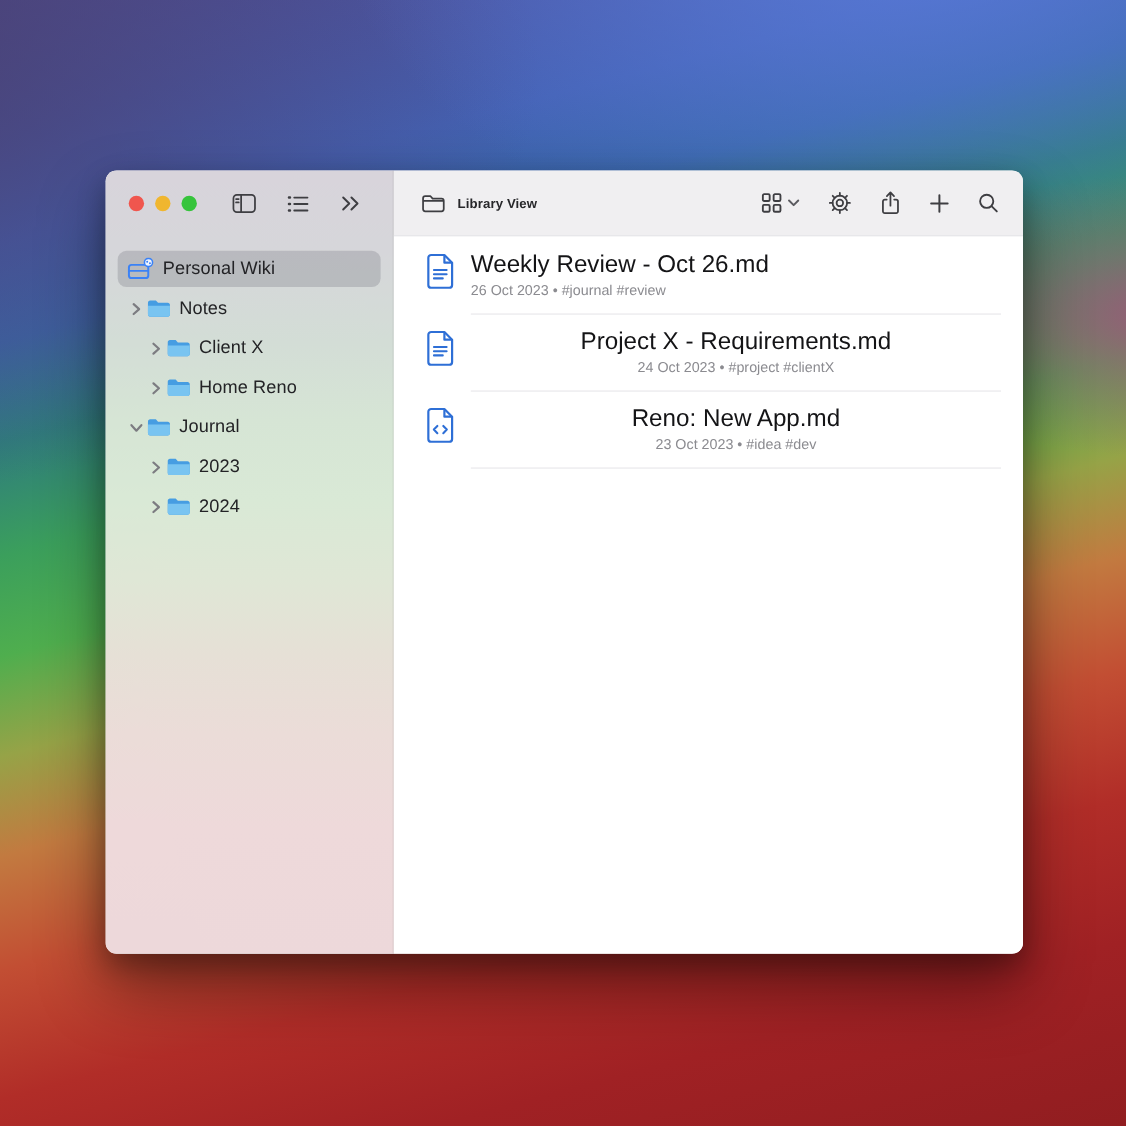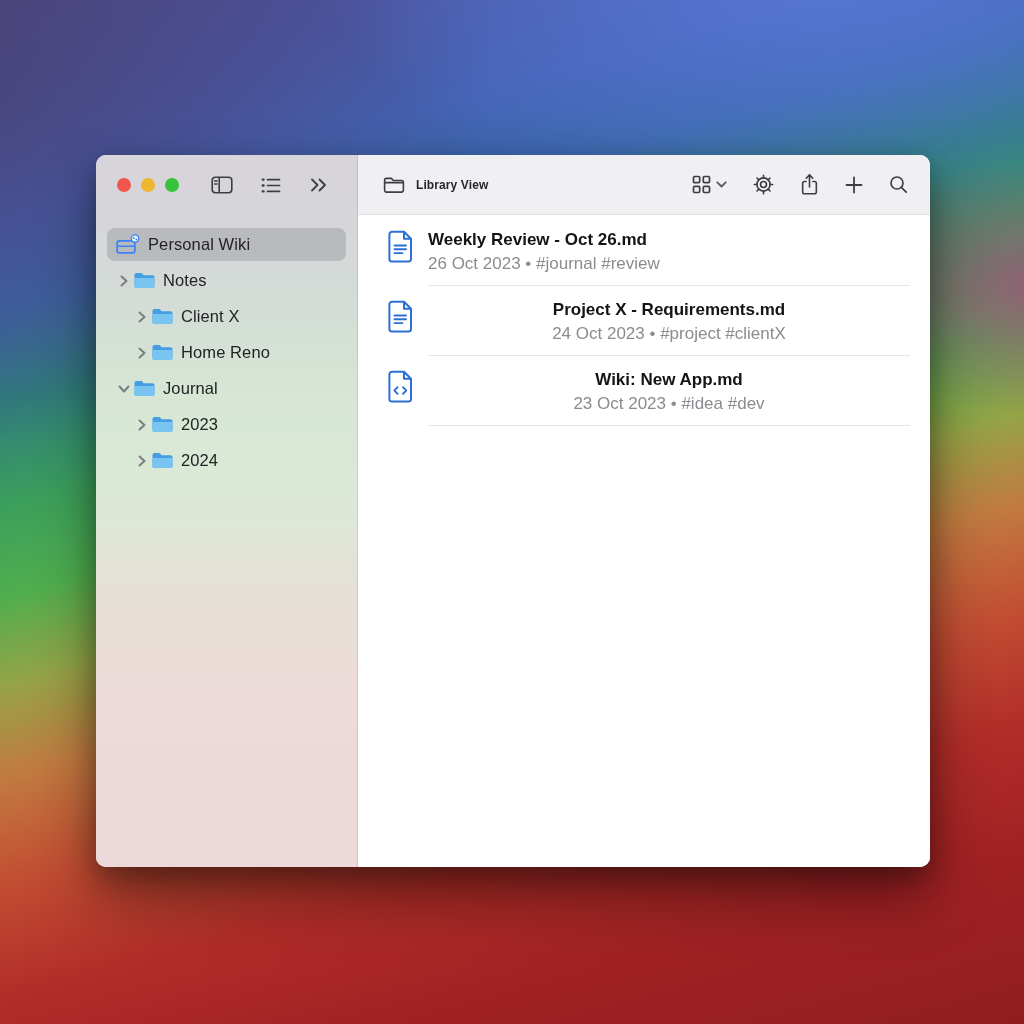--- a/index.html
+++ b/index.html
@@ -69,22 +69,22 @@
 
   
   .main-content{ grid-row:2; grid-column:2; background:#fff; overflow:hidden; }
   .file-list{ padding-top:11px; }
   .file-row{ display:flex; padding-left:29px; }
   .file-row .ficon{ flex:0 0 27px; padding-top:4px; }
   .file-row .fbody{
     flex:1; margin-left:14px; margin-right:20px;
     padding:2px 0 12px; border-bottom:1px solid #e7e6e9;
   }
-  .file-row .ftitle{ font-size:17px; font-weight:700; color:#141416; line-height:24px; }
-  .file-row .fmeta{ font-size:17px; color:#8b8b90; margin-top:3px; line-height:18px; }
+  .file-row .ftitle{ font-size:22px; font-weight:400; color:#141416; line-height:24px; }
+  .file-row .fmeta{ font-size:13px; color:#8b8b90; margin-top:3px; line-height:18px; }
   .file-row + .file-row{ margin-top:10px;text-align:center; }
 
   svg{ display:block; }
 </style>
 </head>
 <body>
 
 <div class="stage">
   <div class="window">
 
@@ -309,21 +309,21 @@
 
         <div class="file-row">
           <span class="ficon">
             <svg width="27" height="33" viewBox="0 0 27 33">
               <path d="M5 1.8 H17 L24 8.8 V29 a2.6 2.6 0 0 1 -2.6 2.6 H5 a2.6 2.6 0 0 1 -2.6 -2.6 V4.4 A2.6 2.6 0 0 1 5 1.8 z" fill="#fff" stroke="#2e6fd6" stroke-width="2" stroke-linejoin="round"></path>
               <path d="M17 1.8 V8.8 H24" fill="none" stroke="#2e6fd6" stroke-width="2" stroke-linejoin="round"></path>
               <path d="M10.6 17.2 L7.4 20.5 L10.6 23.8 M16 17.2 L19.2 20.5 L16 23.8" fill="none" stroke="#2e6fd6" stroke-width="1.9" stroke-linecap="round" stroke-linejoin="round"></path>
             </svg>
           </span>
           <span class="fbody">
-            <div class="ftitle">Wiki: New App.md</div>
+            <div class="ftitle">Reno: New App.md</div>
             <div class="fmeta">23 Oct 2023 • #idea #dev</div>
           </span>
         </div>
 
       </div>
     </div>
 
   </div>
 </div>
 

